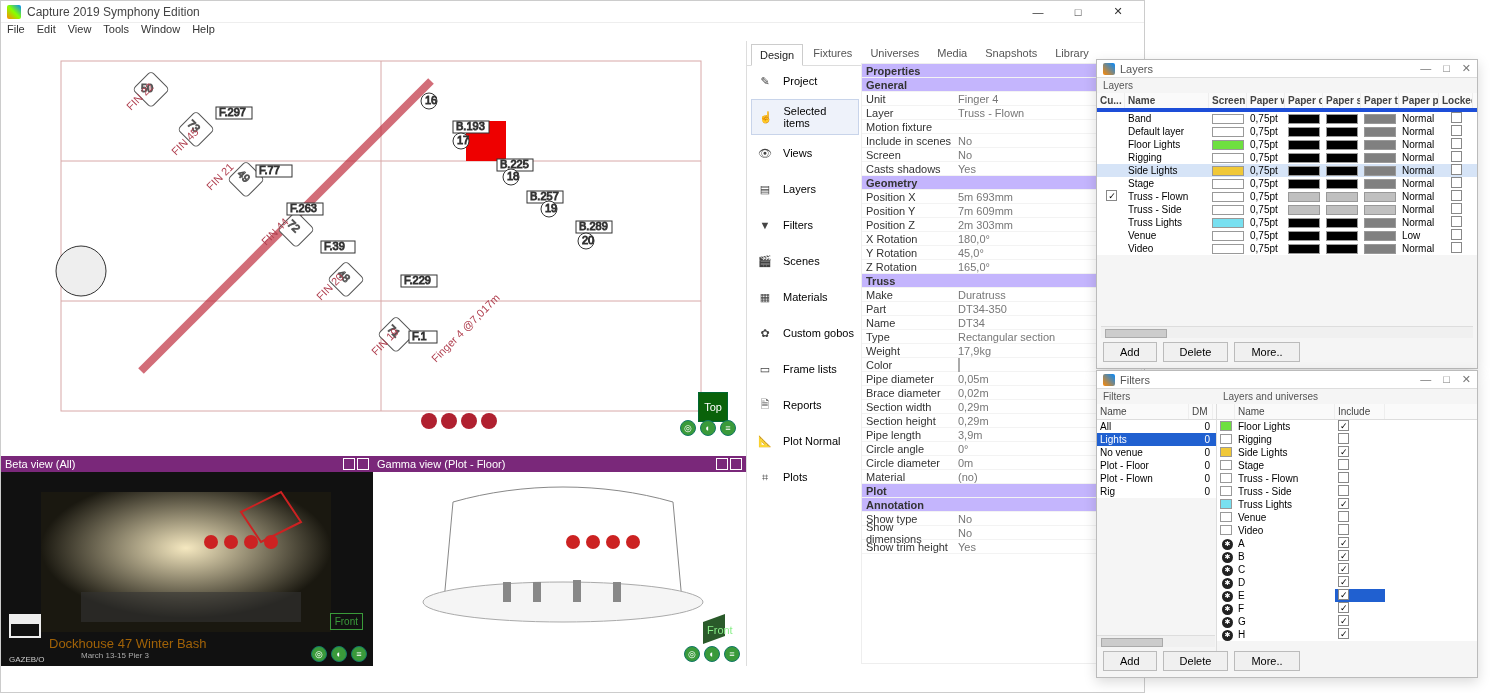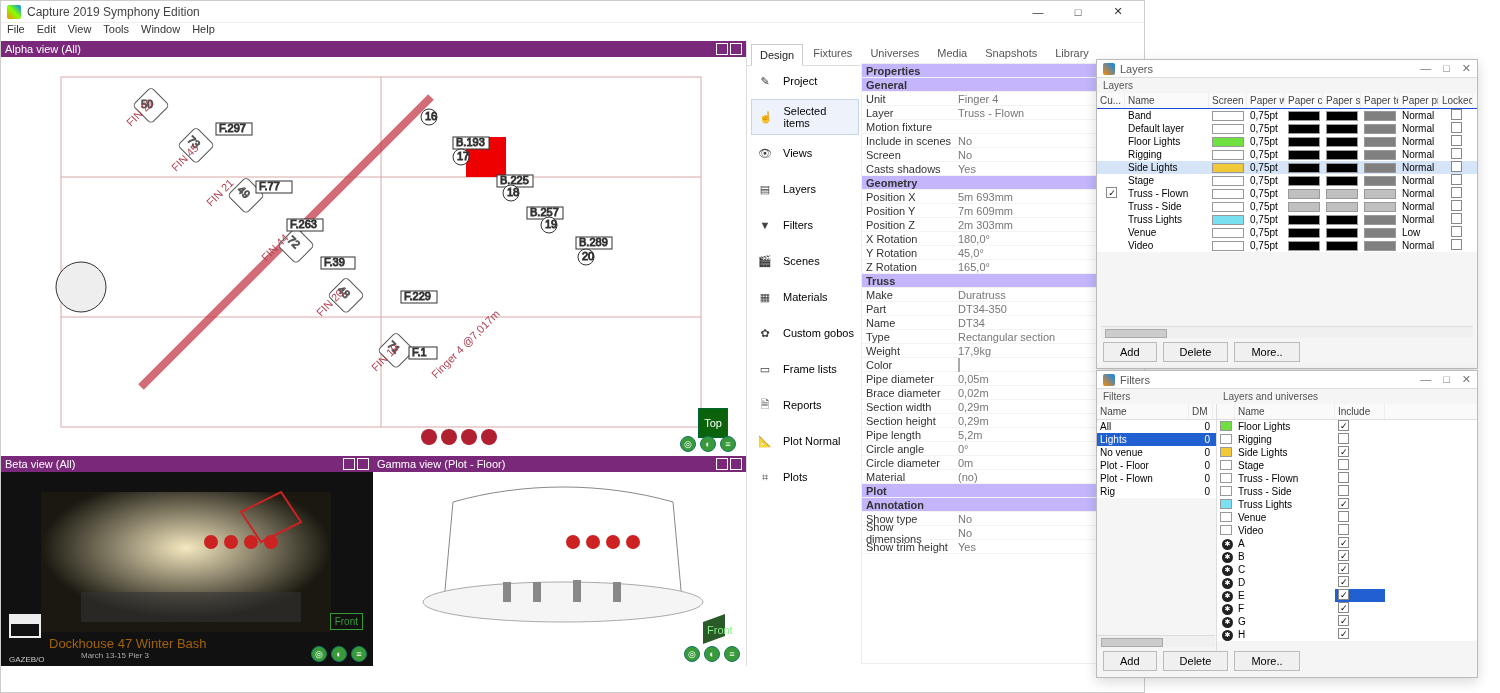--- a/index.html
+++ b/index.html
@@ -57,21 +57,21 @@
 
 
 .float-win { position: absolute; background: #f5f5f5; border: 1px solid #bbb; box-shadow: 0 4px 12px rgba(0,0,0,.15); }
 .float-title { height: 18px; display: flex; align-items: center; padding: 0 6px; background: #fff; border-bottom: 1px solid #ddd; }
 .float-title .logo { width: 12px; height: 12px; background: linear-gradient(45deg,#f80,#08f); border-radius: 2px; margin-right: 5px; }
 .float-title .t { flex: 1; color: #555; }
 .float-title .fc { display: flex; gap: 12px; color: #777; }
 .subtitle { padding: 2px 6px; color: #555; font-size: 10px; }
 
 .layers-win { left: 1096px; top: 59px; width: 382px; height: 310px; }
-.layers-head { display: flex; border-bottom: 1px solid #1d4ed8; background: #fafafa; }
+.layers-head { display: flex; border-bottom: 4px solid #1d4ed8; background: #fafafa; font-weight: bold; }
 .lh-col { padding: 2px 3px; border-right: 1px solid #eee; color: #444; font-size: 10px; white-space: nowrap; overflow: hidden; }
 .layer-row { display: flex; height: 13px; align-items: center; background: #fff; }
 .layer-row.sel { background: #d6e4f7; }
 .lc { padding: 0 3px; font-size: 10px; overflow: hidden; white-space: nowrap; }
 .sw { height: 10px; border: 1px solid #999; }
 .chk { width: 11px; height: 11px; border: 1px solid #888; background: #fff; display: inline-block; }
 .chk.on::after { content: "✓"; font-size: 9px; position: relative; top: -2px; left: 1px; }
 
 .btn-row { position: absolute; left: 6px; bottom: 6px; display: flex; gap: 6px; }
 .btn { padding: 3px 16px; background: #f0f0f0; border: 1px solid #bbb; cursor: pointer; font-size: 11px; }
@@ -103,26 +103,20 @@
   <div class="menubar" id="menubar">
       <span>File</span>
       <span>Edit</span>
       <span>View</span>
       <span>Tools</span>
       <span>Window</span>
       <span>Help</span>
     </div>
 
   <div class="alpha-view">
-    <div class="view-header">
-      <span>Alpha view  (All)</span>
-      <span class="spacer"></span>
-      <span class="vh-btn"></span>
-      <span class="vh-btn"></span>
-    </div>
     <div class="alpha-canvas">
       <svg viewBox="0 0 745 399">
         <g stroke="#d8a8a8" stroke-width="1" fill="none">
           <rect x="60" y="20" width="640" height="350"></rect>
           <line x1="60" y1="120" x2="700" y2="120"></line>
           <line x1="60" y1="260" x2="700" y2="260"></line>
           <line x1="380" y1="20" x2="380" y2="370"></line>
         </g>
         <g stroke="#c03040" stroke-width="8" opacity="0.7">
           <line x1="430" y1="40" x2="140" y2="330"></line>
@@ -455,21 +449,21 @@
         <div class="prop-row">
           <div class="prop-key">Section width</div>
           <div class="prop-val">0,29m</div>
         </div>
         <div class="prop-row">
           <div class="prop-key">Section height</div>
           <div class="prop-val">0,29m</div>
         </div>
         <div class="prop-row">
           <div class="prop-key">Pipe length</div>
-          <div class="prop-val">5,2m</div>
+          <div class="prop-val">3,9m</div>
         </div>
         <div class="prop-row">
           <div class="prop-key">Circle angle</div>
           <div class="prop-val">0°</div>
         </div>
         <div class="prop-row">
           <div class="prop-key">Circle diameter</div>
           <div class="prop-val">0m</div>
         </div>
         <div class="prop-row">

